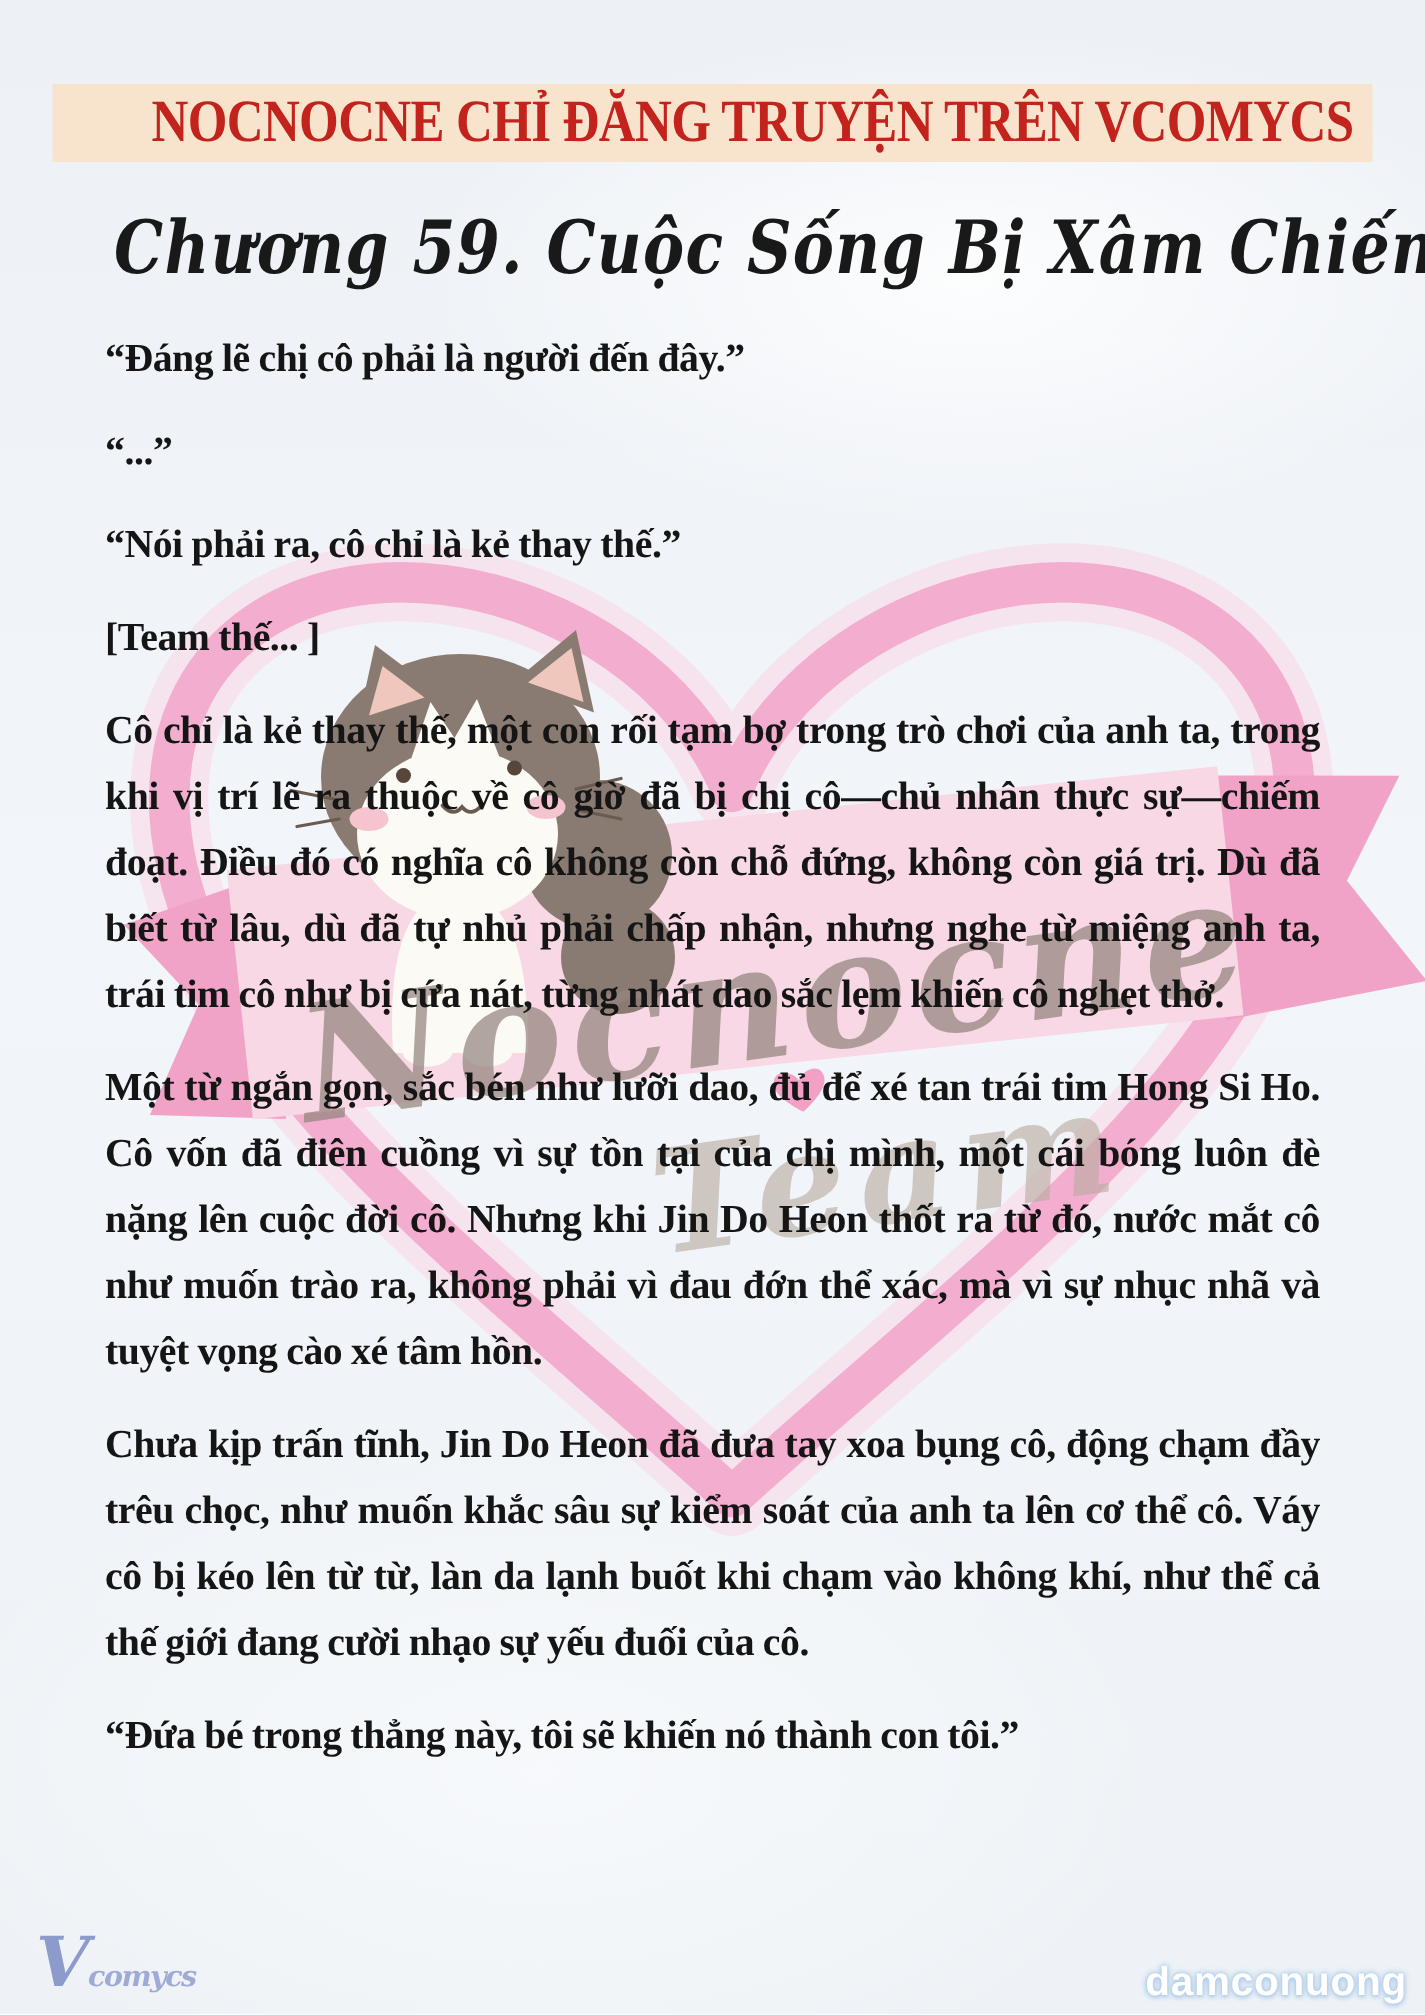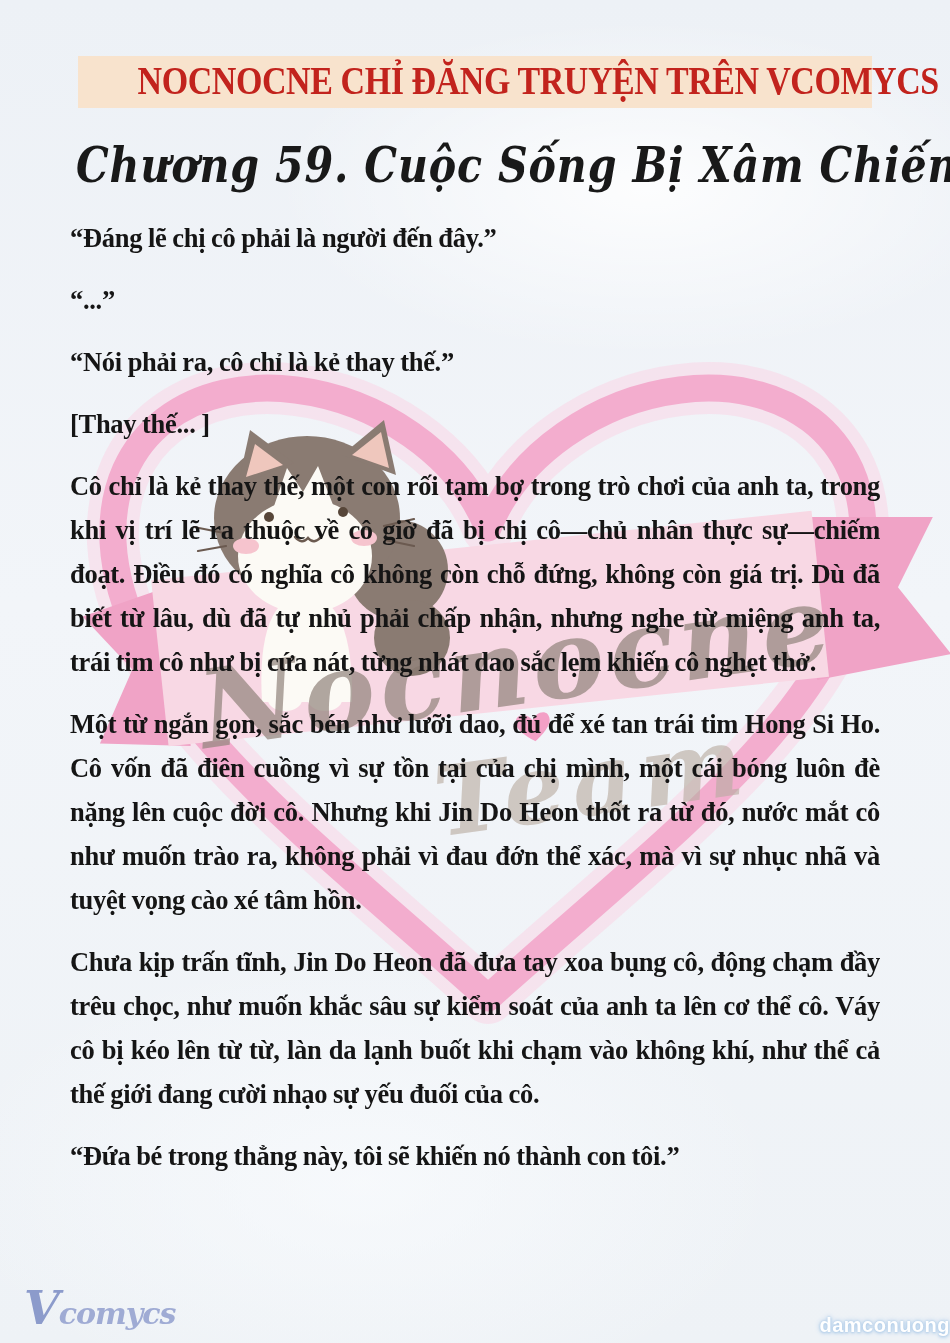--- a/index.html
+++ b/index.html
@@ -9,21 +9,21 @@
     background:
       radial-gradient(ellipse 620px 280px at 68% 14%, rgba(255,255,255,.85) 0%, rgba(255,255,255,0) 60%),
       radial-gradient(ellipse 700px 380px at 38% 88%, rgba(250,252,254,.7) 0%, rgba(250,252,254,0) 60%),
       linear-gradient(180deg,#edf1f6 0%,#f2f5f9 45%,#eef2f6 100%);
   }
   
   .watermark{position:absolute;inset:0;z-index:0;pointer-events:none;}
   
   .content{position:relative;z-index:1;}
   .banner{
-    width:794px;margin:56px auto 0;background:#f8e3cd;
+    width:880px;margin:56px auto 0;background:#f8e3cd;
     text-align:center;padding:2px 0 4px;
   }
   .banner span{
     display:block;white-space:nowrap;
     font-family:"Liberation Serif",serif;font-weight:bold;font-size:40px;line-height:46px;
     color:#c2231d;letter-spacing:-.5px;transform:scaleX(.85);transform-origin:50% 50%;
   }
   .chapter-title{
     margin:24px 0 0;text-align:center;white-space:nowrap;
     font-family:"DejaVu Serif",serif;font-style:italic;font-weight:bold;
@@ -33,27 +33,27 @@
   .body-text{margin:4px 70px 0;}
   .body-text p{
     margin:18px 0;text-align:justify;color:#151515;
     font-family:"Liberation Serif",serif;font-weight:bold;
     font-size:26.5px;line-height:44px;letter-spacing:-.3px;word-spacing:-.5px;
   }
   
   .vcomycs{
     position:absolute;left:24px;bottom:8px;z-index:1;
     font-family:"DejaVu Serif",serif;font-style:italic;font-weight:bold;
-    font-size:30px;color:#9fabd4;letter-spacing:-1px;
+    font-size:19px;color:#9fabd4;letter-spacing:-1px;
   }
   .vcomycs::first-letter{font-size:46px;color:#8c9bcb;}
   .damconuong{
-    position:absolute;right:0;bottom:6px;z-index:1;
+    position:absolute;right:12px;bottom:6px;z-index:1;
     font-family:"Liberation Sans",sans-serif;font-weight:bold;
-    font-size:20px;letter-spacing:.5px;color:#ffffff;
+    font-size:27px;letter-spacing:.5px;color:#ffffff;
     text-shadow:0 0 2px #aecbe8,0 0 4px #b7d1ea,0 0 6px #c6dbf0,0 1px 3px #b0cce9;
   }
 </style>
 </head>
 <body>
 
 <div class="page">
 
   <svg class="watermark" viewBox="0 0 950 1343" aria-hidden="true">
 
@@ -99,21 +99,21 @@
     <div class="banner">
       <span>NOCNOCNE CHỈ ĐĂNG TRUYỆN TRÊN VCOMYCS</span>
     </div>
 
     <h1 class="chapter-title">Chương 59. Cuộc Sống Bị Xâm Chiếm</h1>
 
     <div class="body-text">
       <p>“Đáng lẽ chị cô phải là người đến đây.”</p>
       <p>“...”</p>
       <p>“Nói phải ra, cô chỉ là kẻ thay thế.”</p>
-      <p>[Thay thế... ]</p>
+      <p>[Team thế... ]</p>
       <p>Cô chỉ là kẻ thay thế, một con rối tạm bợ trong trò chơi của anh ta, trong khi vị trí lẽ ra thuộc về cô giờ đã bị chị cô—chủ nhân thực sự—chiếm đoạt. Điều đó có nghĩa cô không còn chỗ đứng, không còn giá trị. Dù đã biết từ lâu, dù đã tự nhủ phải chấp nhận, nhưng nghe từ miệng anh ta, trái tim cô như bị cứa nát, từng nhát dao sắc lẹm khiến cô nghẹt thở.</p>
       <p>Một từ ngắn gọn, sắc bén như lưỡi dao, đủ để xé tan trái tim Hong Si Ho. Cô vốn đã điên cuồng vì sự tồn tại của chị mình, một cái bóng luôn đè nặng lên cuộc đời cô. Nhưng khi Jin Do Heon thốt ra từ đó, nước mắt cô như muốn trào ra, không phải vì đau đớn thể xác, mà vì sự nhục nhã và tuyệt vọng cào xé tâm hồn.</p>
       <p>Chưa kịp trấn tĩnh, Jin Do Heon đã đưa tay xoa bụng cô, động chạm đầy trêu chọc, như muốn khắc sâu sự kiểm soát của anh ta lên cơ thể cô. Váy cô bị kéo lên từ từ, làn da lạnh buốt khi chạm vào không khí, như thể cả thế giới đang cười nhạo sự yếu đuối của cô.</p>
       <p>“Đứa bé trong thẳng này, tôi sẽ khiến nó thành con tôi.”</p>
     </div>
   </div>
 
   <div class="vcomycs">Vcomycs</div>
   <div class="damconuong">damconuong</div>
 </div>

